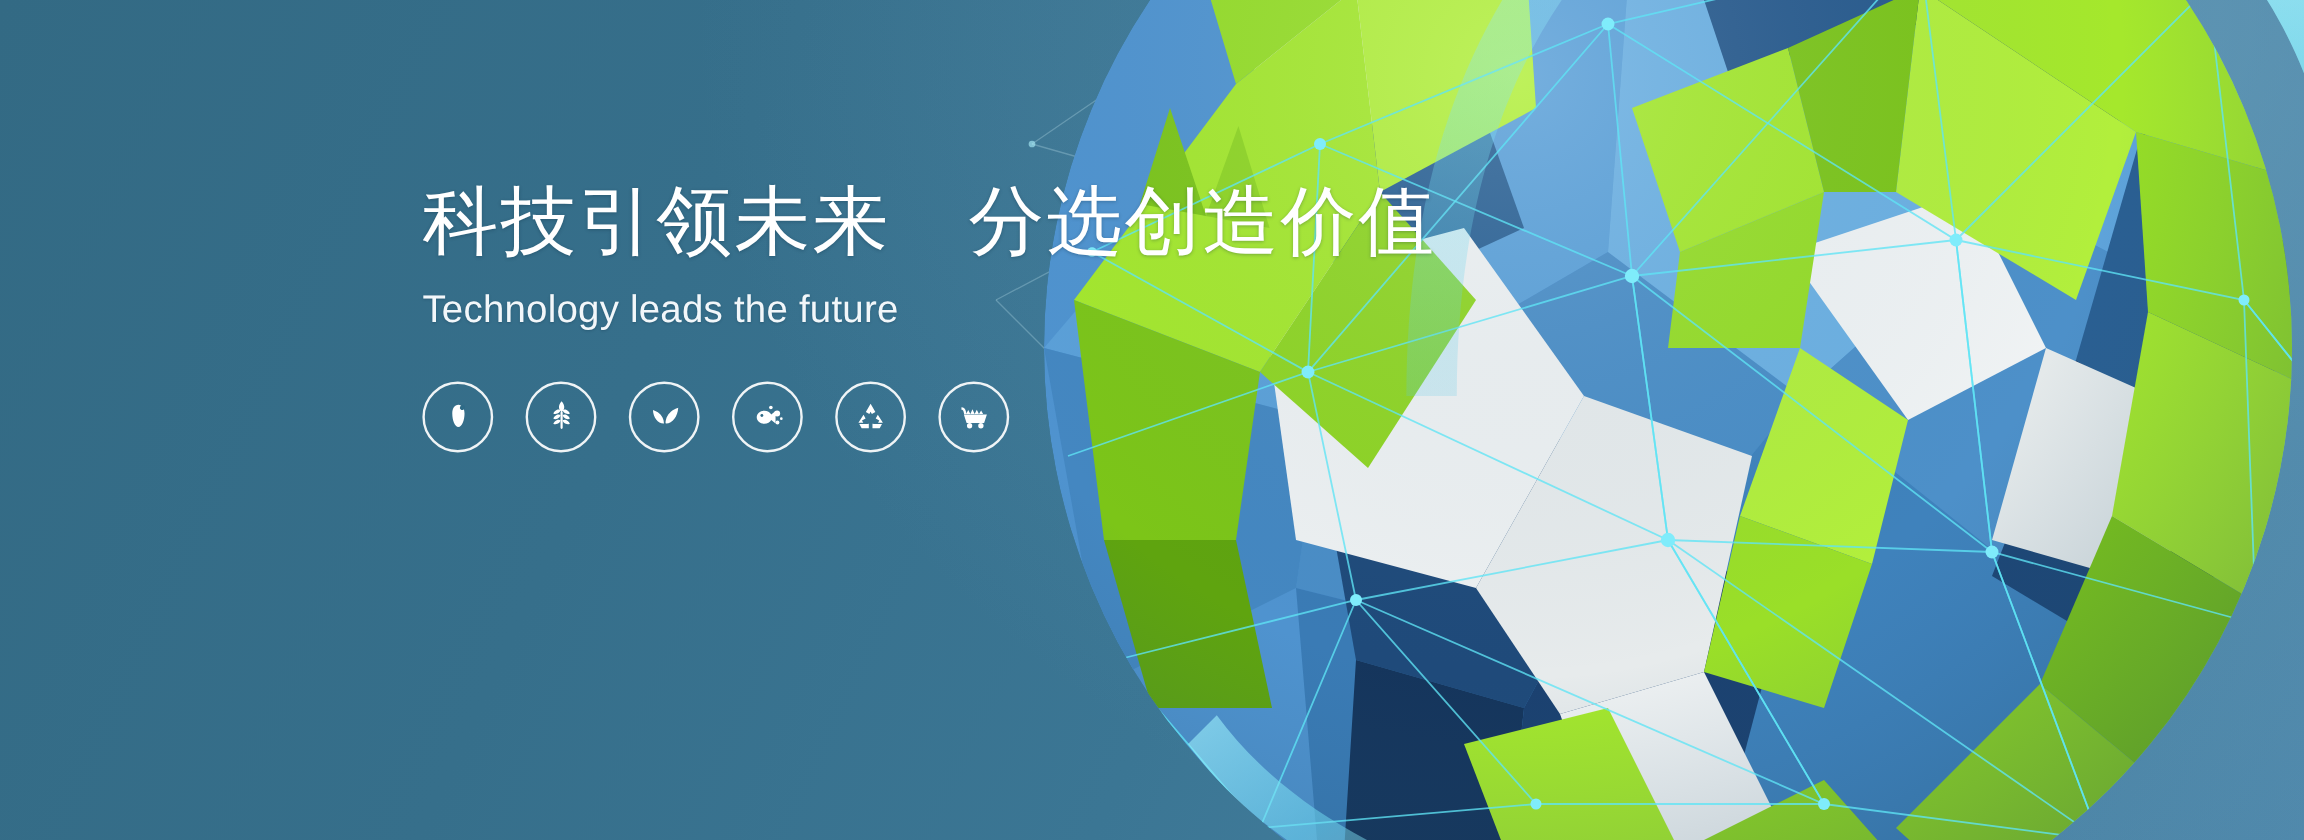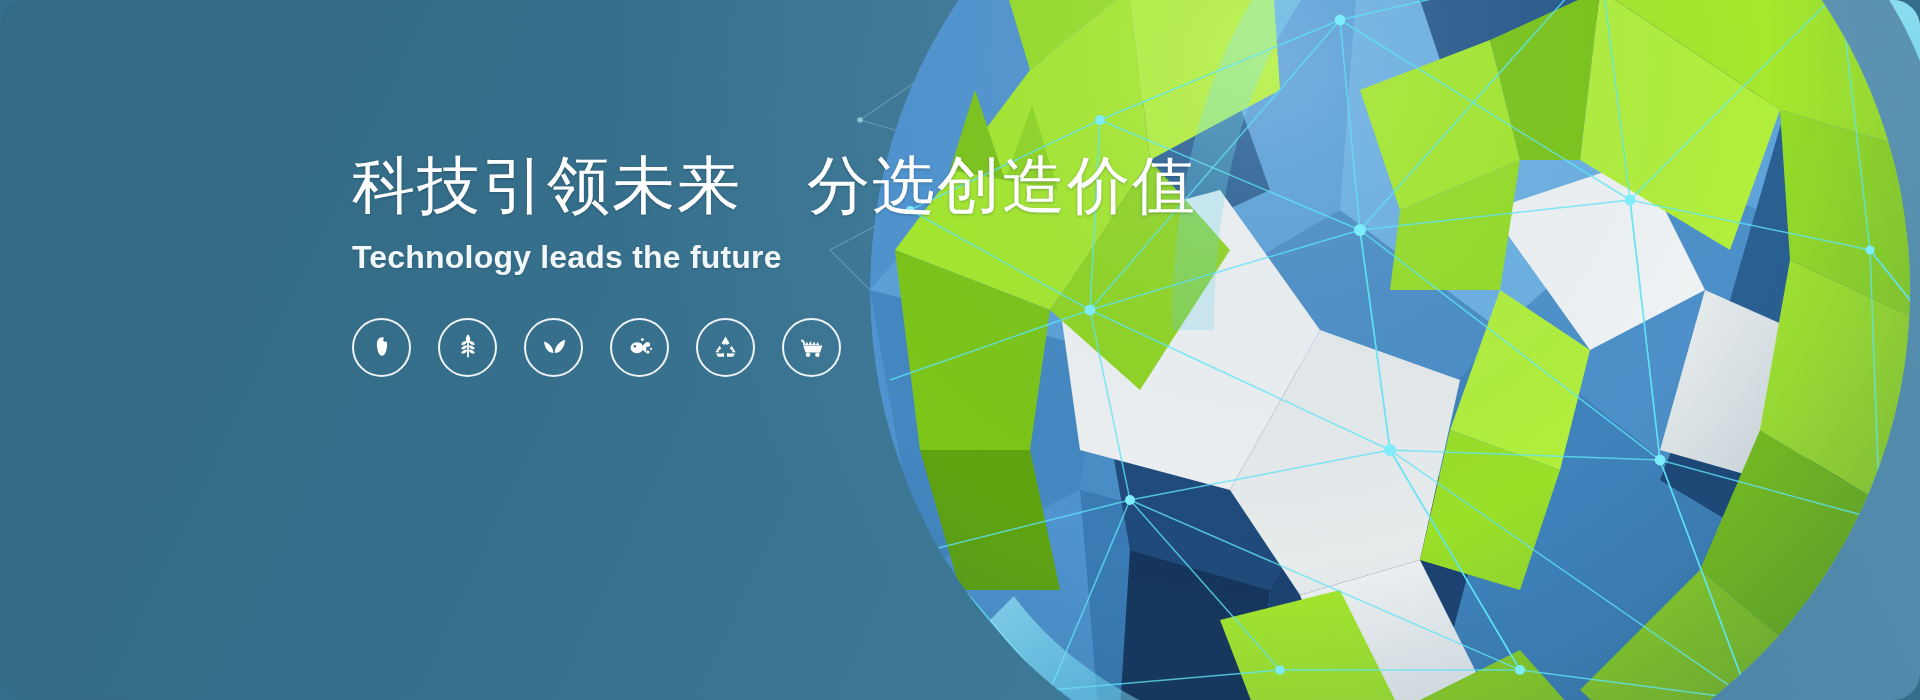--- a/index.html
+++ b/index.html
@@ -10,21 +10,20 @@
   }
 
   #banner {
     position:relative;
     width:1920px; height:700px;
     overflow:hidden;
     background:
       radial-gradient(ellipse 1500px 1100px at 88% 6%, rgba(108,160,190,0.75) 0%, rgba(96,150,182,0.35) 38%, rgba(53,110,138,0) 72%),
       linear-gradient(118deg, #33677f 0%, #356E8A 34%, #3d7characters 34%, #3f7b98 66%, #4d86a8 100%);
     background-color:#356E8A;
-    border-radius:27px;
   }
   
   #bg-base {
     position:absolute; inset:0;
     background:linear-gradient(115deg,#336a84 0%,#366f8b 30%,#3b7694 55%,#467f9f 78%,#4f88ab 100%);
   }
   #bg-glow {
     position:absolute; inset:0;
     background:radial-gradient(ellipse 1450px 1050px at 86% 4%, rgba(120,172,200,0.55) 0%, rgba(100,155,186,0.25) 40%, rgba(53,110,138,0) 74%);
   }
@@ -43,21 +42,21 @@
     font-weight:400;
     letter-spacing:2px;
     white-space:pre;
     text-shadow:0 1px 3px rgba(10,40,60,0.30);
   }
   #subtitle {
     margin-top:16px;
     font-size:32px;
     line-height:1.28;
     color:#f2f7fa;
-    font-weight:700;
+    font-weight:400;
     letter-spacing:0.2px;
     text-shadow:0 1px 2px rgba(10,40,60,0.25);
   }
   #subtitle .ln { display:block; }
 
   
   #icon-row {
     margin-top:40px;
     display:flex;
     gap:27px;

